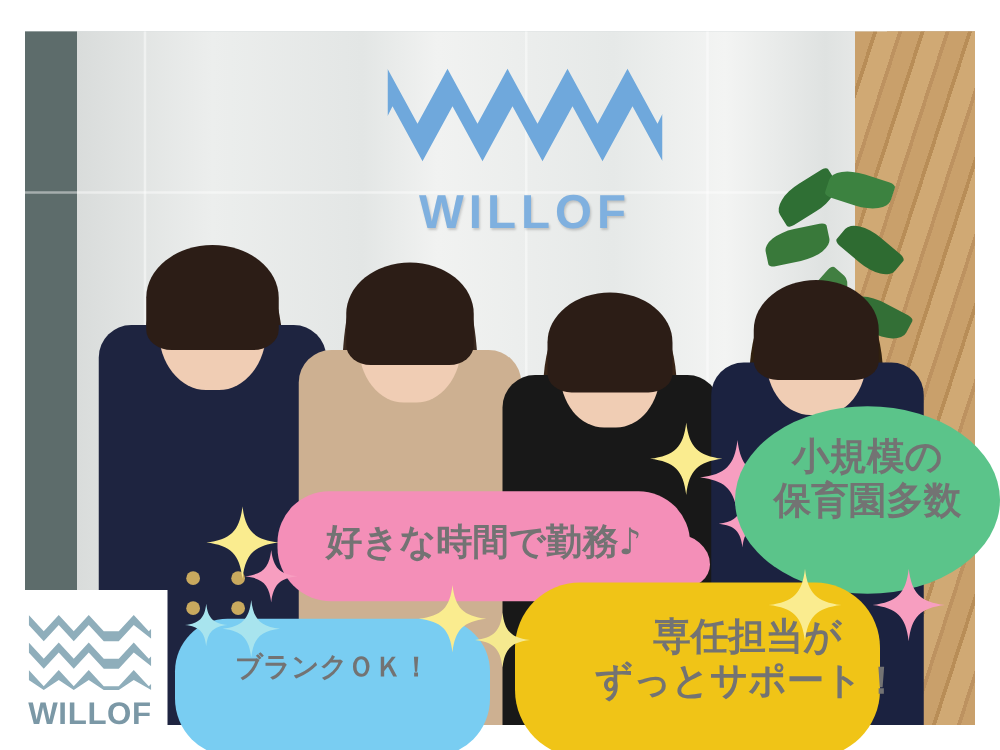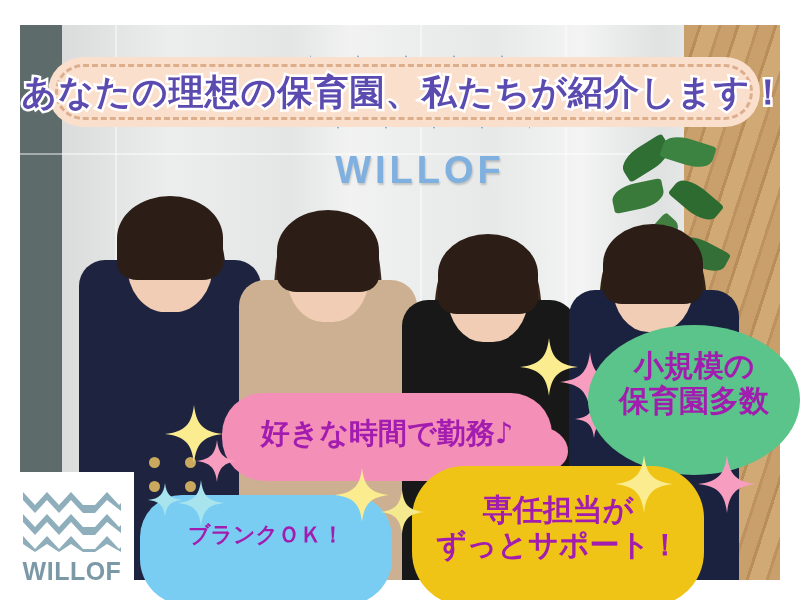--- a/index.html
+++ b/index.html
@@ -208,21 +208,21 @@
     letter-spacing: 1px;
     color: #5b4bb0;
     -webkit-text-stroke: 5px #ffffff;
     paint-order: stroke fill;
     white-space: nowrap;
   }
 
   
   .bubble-text {
     position: absolute;
-    color: #a21caf;
+    color: #737373;
     font-family: "DejaVu Sans", "Liberation Sans", sans-serif;
     font-weight: 700;
     text-align: center;
     line-height: 1.18;
     white-space: pre-line;
   }
 
   
   .bubble-green {
     position: absolute;
@@ -292,20 +292,21 @@
     width: 292px;
     height: 140px;
     background: #f0c417;
     border-radius: 52px 52px 54px 54px;
   }
   .bubble-yellow-text {
     left: 412px;
     top: 492px;
     width: 292px;
     font-size: 30px;
+    padding-left: 40px;
   }
 
   
   .sparkle {
     position: absolute;
     display: block;
   }
 
   
   .logo-card {
@@ -400,24 +401,20 @@
     <div class="person p4 blur-soft">
       <div class="hair l"></div>
       <div class="hair r"></div>
       <div class="blouse"></div>
       <div class="body"></div>
       <div class="head"></div>
       <div class="hair top"></div>
     </div>
   </div>
 
-  <div class="headline">
-    <div class="headline-dash"></div>
-    <div class="headline-text">あなたの理想の保育園、私たちが紹介します！</div>
-  </div>
 
   <div id="sparkle-layer">
       <svg class="sparkle" width="58" height="58" viewBox="0 0 100 100" style="left: 520px; top: 338px;">
         <path d="M50 0 C54 34 66 46 100 50 C66 54 54 66 50 100 C46 66 34 54 0 50 C34 46 46 34 50 0 Z" fill="#faec8f"></path>
       </svg>
       <svg class="sparkle" width="60" height="60" viewBox="0 0 100 100" style="left: 560px; top: 352px;">
         <path d="M50 0 C54 34 66 46 100 50 C66 54 54 66 50 100 C46 66 34 54 0 50 C34 46 46 34 50 0 Z" fill="#f79ec0"></path>
       </svg>
       <svg class="sparkle" width="38" height="38" viewBox="0 0 100 100" style="left: 575px; top: 400px;">
         <path d="M50 0 C54 34 66 46 100 50 C66 54 54 66 50 100 C46 66 34 54 0 50 C34 46 46 34 50 0 Z" fill="#f79ec0"></path>

